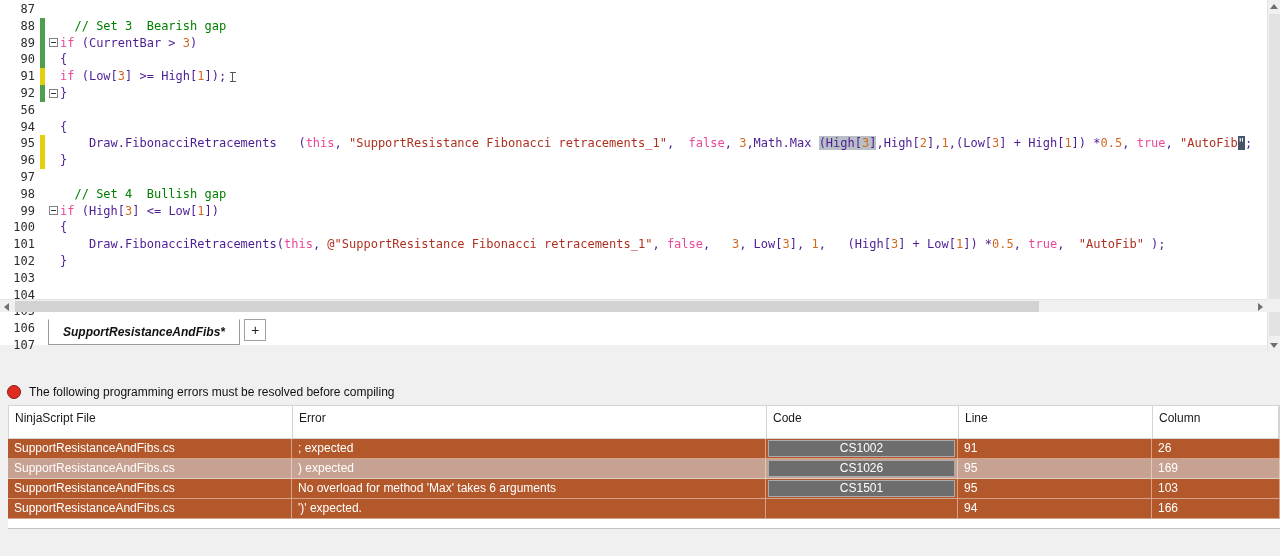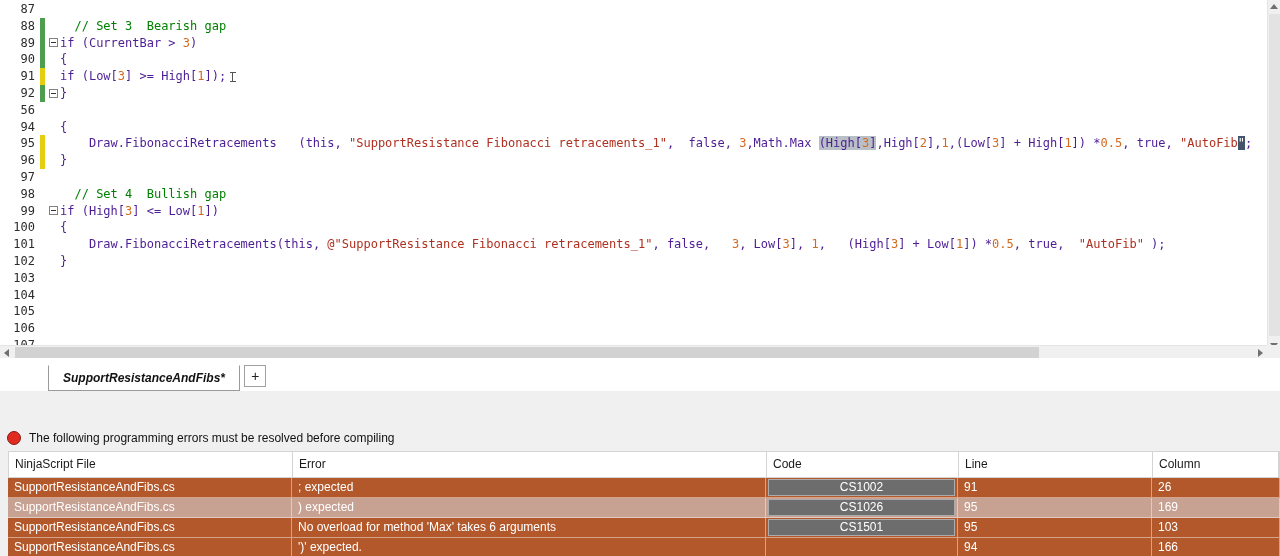--- a/index.html
+++ b/index.html
@@ -1,32 +1,32 @@
 <!DOCTYPE html>
 <html><head>
 <meta charset="utf-8">
 <style>
   * { margin:0; padding:0; box-sizing:border-box; }
   html,body { width:1280px; height:556px; overflow:hidden; background:#f0f0f0;
               font-family:"Liberation Sans", sans-serif; }
 
   
-  .editor { position:relative; width:1280px; height:358px; background:#fff; }
+  .editor { position:relative; width:1280px; height:312px; background:#fff; }
   .lines { position:absolute; top:1px; left:0; right:13px; height:353px; overflow:hidden; }
   .code-line { display:flex; height:16.8px; line-height:16.8px;
                font-family:"DejaVu Sans Mono", monospace; font-size:12px; }
   .lnum { width:40px; text-align:right; padding-right:5px; color:#2b2b2b; flex:none; }
   .bar { width:5px; margin-right:1px; flex:none; }
   .bar.g { background:#4f9e4f; }
   .bar.y { background:#e3cf10; }
   .foldcol { width:14px; flex:none; display:flex; align-items:center; justify-content:center; }
   .fold { width:9px; height:9px; border:1px solid #828282; background:#fff; position:relative; }
   .fold::after { content:""; position:absolute; left:1px; right:1px; top:3px; height:1px; background:#333; }
   .codetext { white-space:pre; flex:1; overflow:hidden; color:#1a1a1a; }
-  .k { color:#4c1d95; }
+  .k { color:#ec4899; }
   .c { color:#008000; }
   .s { color:#b03020; }
   .n { color:#d2691e; }
   .p { color:#4c1d95; }
   .sel { background:#b9bfc6; }
   .hl { background:#44546a; color:#fff; }
   .caret { display:inline-block; width:8px; height:11px; margin-left:3px; position:relative; top:2px; }
   .caret::before { content:""; position:absolute; left:3px; top:1px; bottom:1px; width:1px; background:#555; }
   .caret::after  { content:""; position:absolute; left:1px; right:1px; top:1px; height:1px; background:#555;
                    box-shadow:0 9px 0 #555; }
@@ -55,21 +55,21 @@
             display:flex; align-items:center; justify-content:center; font-size:14px; color:#222; }
 
   
   .msgbar { height:26px; background:#f0f0f0; display:flex; align-items:center; padding-left:7px;
             font-size:12px; color:#111;margin-top:34px; }
   .reddot { width:14px; height:14px; border-radius:50%; background:#e02b20; border:1px solid #8c1b14;
             margin-right:8px; flex:none; }
 
   
   .table { margin-left:8px; width:1272px; background:#fff; }
-  .thead { display:grid; grid-template-columns:284px 474px 192px 194px 1fr; height:27px;
+  .thead { display:grid; grid-template-columns:284px 474px 192px 194px 1fr; height:34px;
            border:1px solid #d4d4d4; background:#fff; }
   .hcell { line-height:25px; padding-left:6px; font-size:12px; color:#1a1a1a;
            border-right:1px solid #d4d4d4; overflow:hidden; white-space:nowrap; }
   .trow { display:grid; grid-template-columns:284px 474px 192px 194px 1fr; height:20px;
           background:#b2582b; color:#fff; border-bottom:1px solid rgba(255,255,255,0.45); }
   .trow.selected { background:#c7a192; }
   .tcell { line-height:19px; padding-left:6px; font-size:12px; border-right:1px solid rgba(255,255,255,0.45);
            overflow:hidden; white-space:nowrap; }
   .tcell.codecell { padding:0; }
   .codebox { margin:1px 2px; height:17px; line-height:15px; background:#6d6d6d; border:1px solid #ababab;

